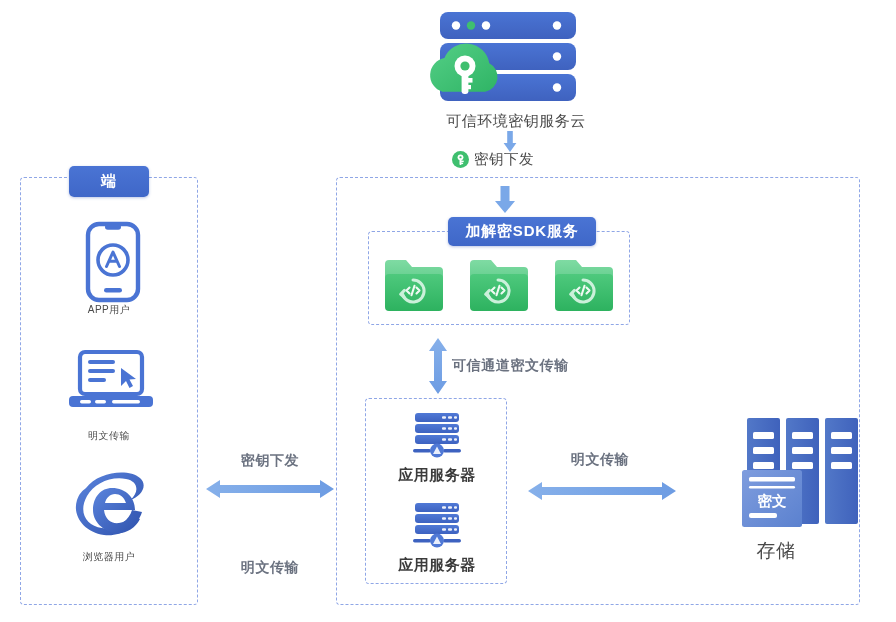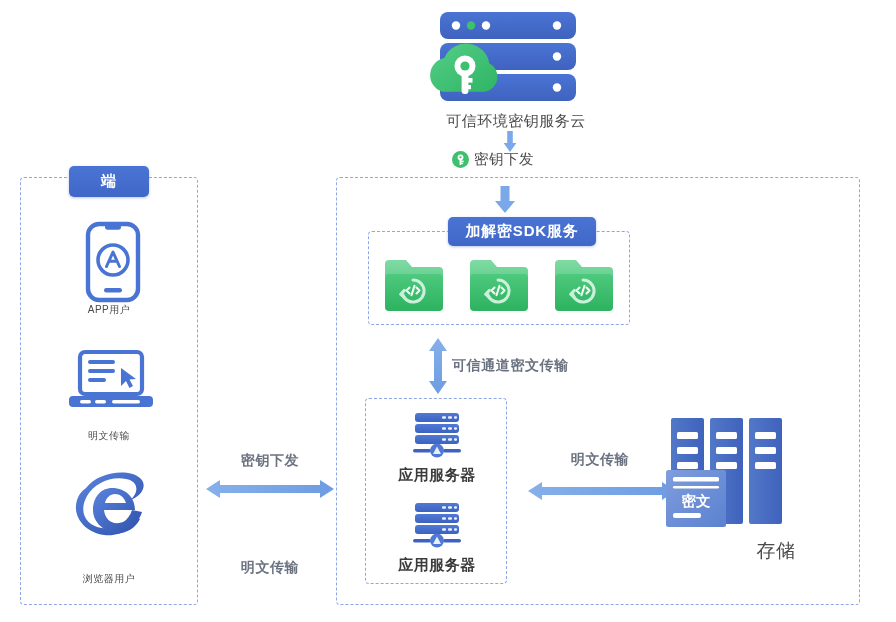--- a/index.html
+++ b/index.html
@@ -156,21 +156,21 @@
       <path d="M14 22 C26 6 56 2 68 12 C76 19 70 30 58 34
                C68 26 66 15 54 13 C38 10 22 18 15 30
                C6 46 14 60 30 62 C44 64 57 55 60 44
                L70 46 C65 62 48 71 32 69 C12 66 0 50 5 34 C7 28 10 25 14 22 Z" fill="url(#ieG)"></path>
 
       <path d="M40 22 C54 22 63 32 63 44 L32 44 C33 53 39 58 47 57 C53 56 57 53 59 49
                L68 53 C63 63 53 68 44 67 C30 65 21 55 21 44 C21 31 29 22 40 22 Z
                M33 37 L54 37 C52 31 48 28 43 28 C38 28 34 32 33 37 Z" fill="url(#ieG)"></path>
     </svg>
   </div>
-  <div class="caption" style="left:39px; top:550px; width:140px;margin-top:22px;">浏览器用户</div>
+  <div class="caption" style="left:39px; top:550px; width:140px;">浏览器用户</div>
 
   <div class="arrow-label" style="left:210px; top:452px; width:120px;">密钥下发</div>
 
   <div class="abs" style="left:206px; top:478px;">
     <svg width="128" height="22" viewBox="0 0 128 22">
       <defs>
         <linearGradient id="arrLG" x1="0" y1="0" x2="1" y2="0">
           <stop offset="0%" stop-color="#86b0ea"></stop>
           <stop offset="100%" stop-color="#6d9ce3"></stop>
         </linearGradient>
@@ -307,21 +307,21 @@
   <div class="caption" style="left:366px; top:556px; width:142px; font-weight:bold; color:#3b3b3b; font-size:15px;">应用服务器</div>
 
   <div class="arrow-label" style="left:535px; top:451px; width:130px;">明文传输</div>
 
   <div class="abs" style="left:528px; top:480px;">
     <svg width="148" height="22" viewBox="0 0 148 22">
       <path d="M0 11 L14 2 L14 7 L134 7 L134 2 L148 11 L134 20 L134 15 L14 15 L14 20 Z" fill="url(#arrLG)"></path>
     </svg>
   </div>
 
-  <div class="abs" style="left:666px; top:414px;">
+  <div class="abs" style="left:742px; top:414px;">
     <svg width="120" height="128" viewBox="0 0 120 128">
       <defs>
         <linearGradient id="cabG" x1="0" y1="0" x2="1" y2="0">
           <stop offset="0%" stop-color="#5278c8"></stop>
           <stop offset="100%" stop-color="#3f62bc"></stop>
         </linearGradient>
         <linearGradient id="docG" x1="0" y1="0" x2="1" y2="1">
           <stop offset="0%" stop-color="#7f9dde"></stop>
           <stop offset="100%" stop-color="#5b81cf"></stop>
         </linearGradient>

